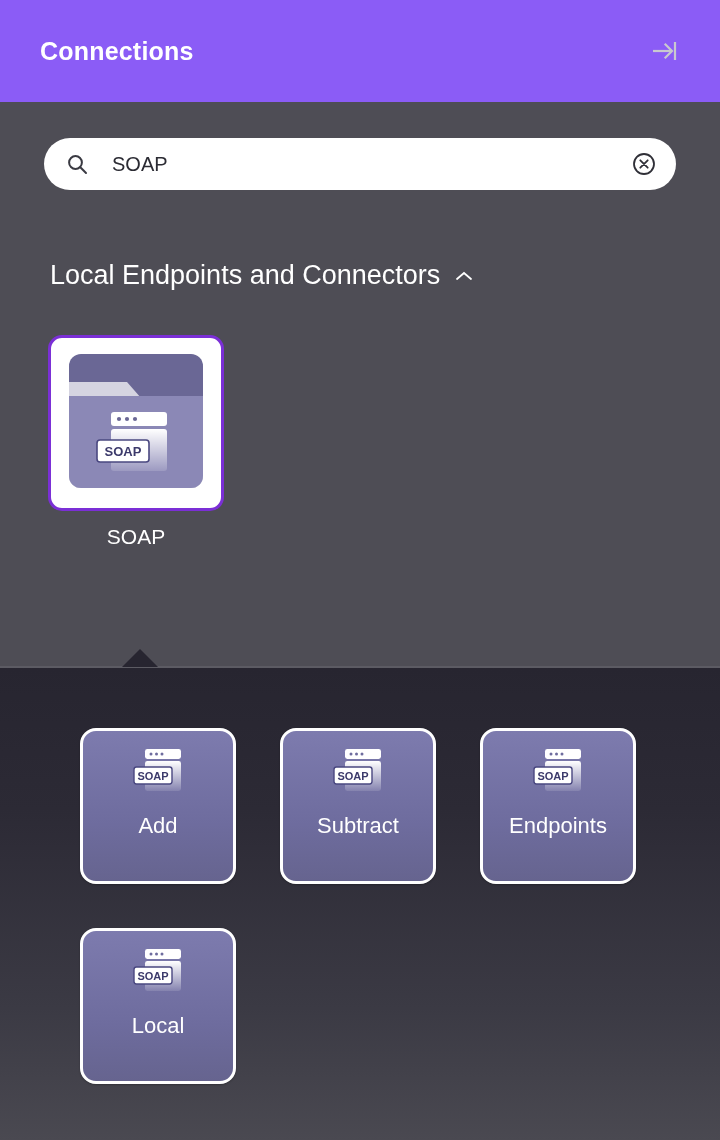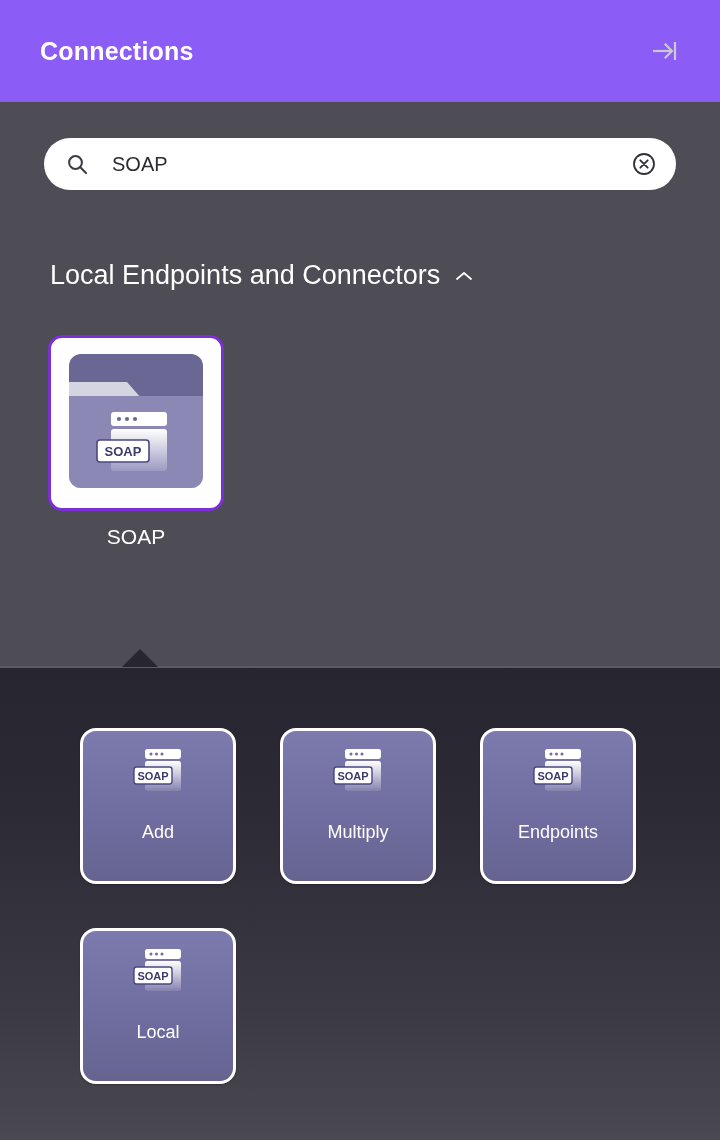--- a/index.html
+++ b/index.html
@@ -144,23 +144,23 @@
     border: 3px solid #ffffff;
     background: linear-gradient(180deg, #7d7bae 0%, #6e6c9e 62%, #66648f 100%);
     display: flex; flex-direction: column;
     align-items: center; justify-content: flex-start;
     padding-top: 16px;
     cursor: pointer;
     box-shadow: 0 1px 2px rgba(0,0,0,0.25);
   }
   .op-icon { width: 62px; height: 58px; position: relative; }
   .op-label {
-    margin-top: 18px;
+    margin-top: 10px;
     color: #ffffff;
-    font-size: 18px;
+    font-size: 22px;
     line-height: 1;
   }
 </style>
 </head>
 <body>
 
 <div id="app">
 
   <div class="header">
     <div class="header-title">Connections</div>
@@ -275,21 +275,21 @@
             </defs>
             <rect x="18" y="2" width="36" height="10" rx="2.4" fill="#ffffff"></rect>
             <circle cx="24" cy="7" r="1.5" fill="#6e6c9e"></circle>
             <circle cx="29.5" cy="7" r="1.5" fill="#6e6c9e"></circle>
             <circle cx="35" cy="7" r="1.5" fill="#6e6c9e"></circle>
             <rect x="18" y="14" width="36" height="30" rx="2.4" fill="url(#winBody1)"></rect>
             <rect x="7" y="20" width="38" height="17" rx="2.4" fill="#ffffff" stroke="#4a4880" stroke-width="1.4"></rect>
             <text x="26" y="32.5" text-anchor="middle" font-family="Liberation Sans, sans-serif" font-size="11" font-weight="bold" fill="#3c3a6b">SOAP</text>
           </svg>
         </span>
-        <span class="op-label">Multiply</span>
+        <span class="op-label">Subtract</span>
       </div>
 
       <div class="op-tile">
         <span class="op-icon">
           <svg width="62" height="58" viewBox="0 0 62 58" aria-hidden="true">
             <defs>
               <linearGradient id="winBody2" x1="0" y1="0" x2="0" y2="1">
                 <stop offset="0%" stop-color="#ffffff" stop-opacity="1"></stop>
                 <stop offset="100%" stop-color="#ffffff" stop-opacity="0.12"></stop>
               </linearGradient>

